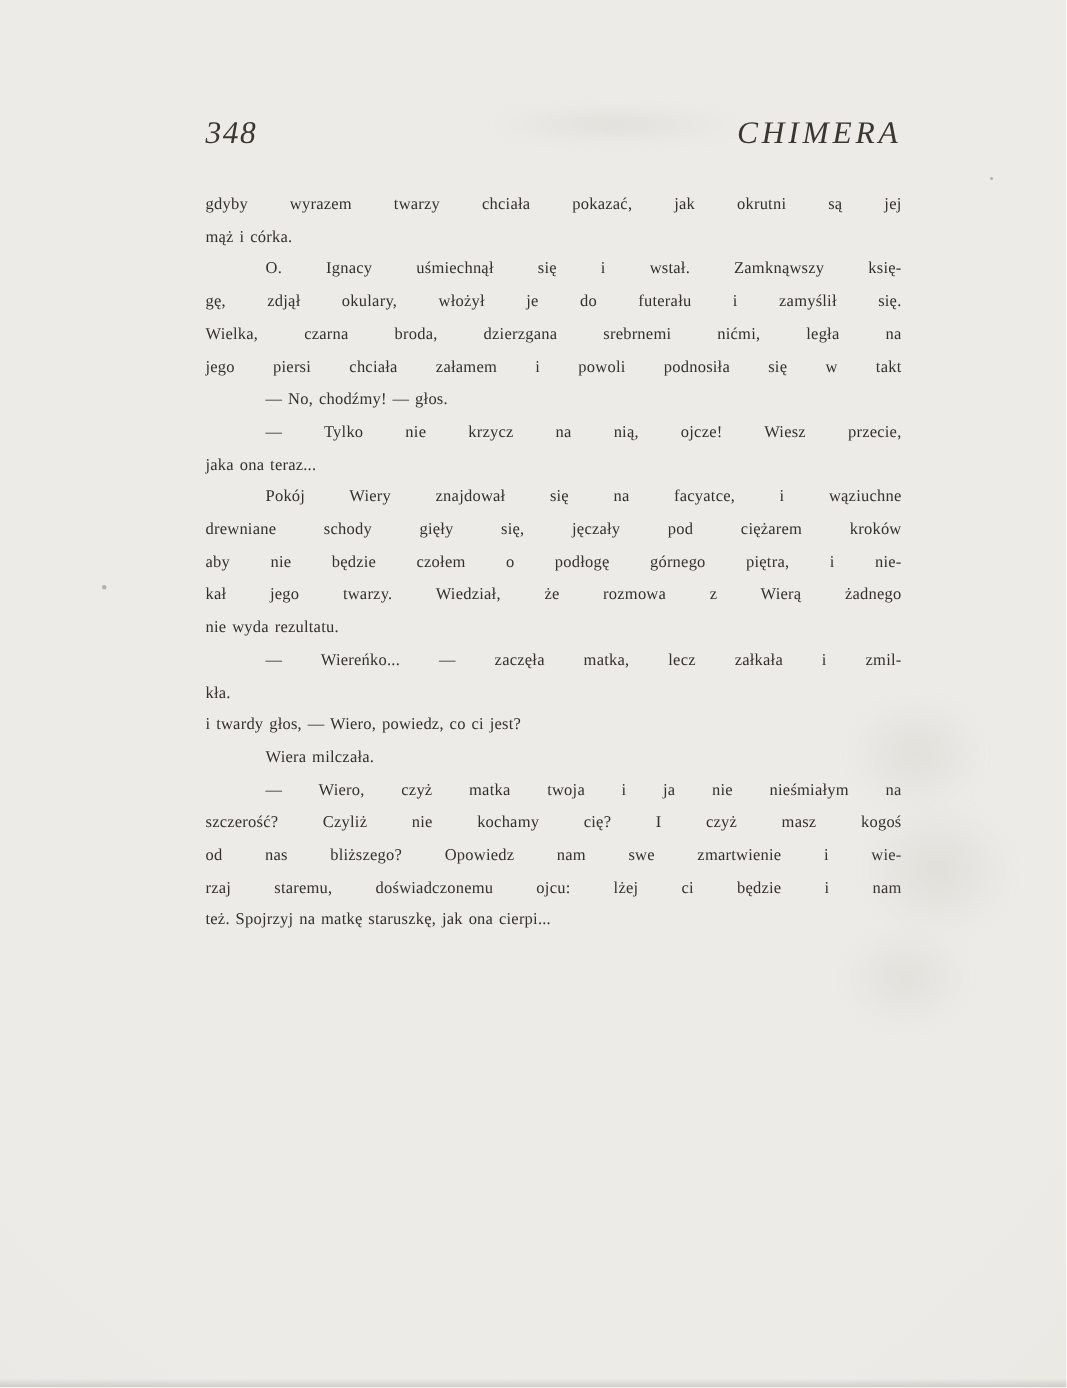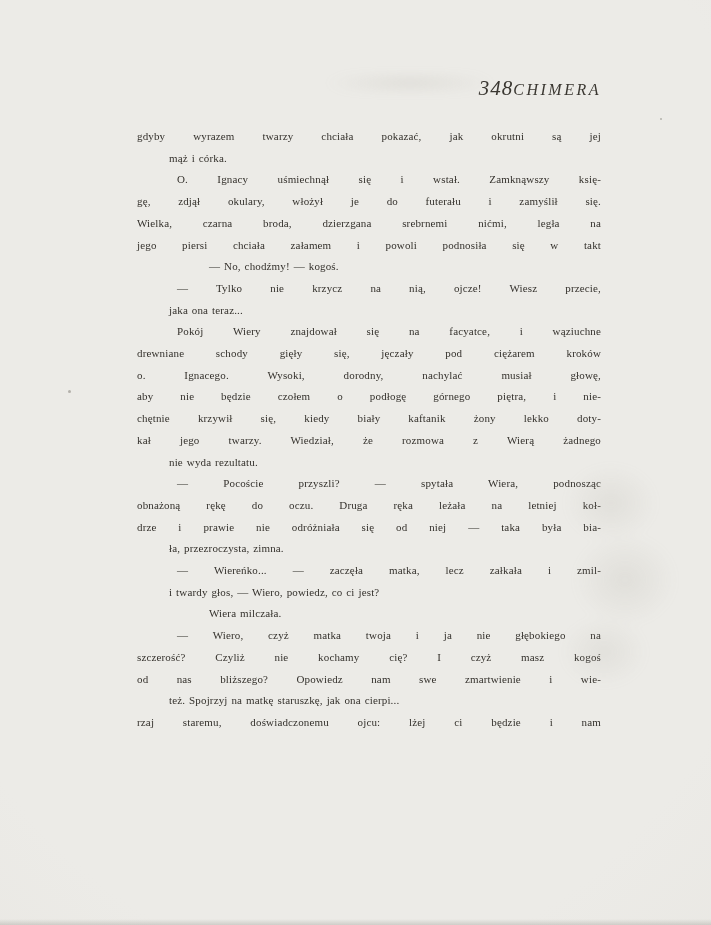--- a/index.html
+++ b/index.html
@@ -28,53 +28,53 @@
     position: absolute;
     left: 0; right: 0; bottom: 0;
     height: 6px;
     background: linear-gradient(to bottom, rgba(120,116,108,0), rgba(120,116,108,0.25));
     pointer-events: none;
   }
 
   
   .running-head {
     display: flex;
-    justify-content: flex-end;
+    justify-content: space-between;
     align-items: baseline;
     height: 26px;
     margin-bottom: 24px;
   }
   .folio {
     font-style: italic;
     font-size: 21px;
     letter-spacing: 1px;
     color: #3a3731;
   }
   .journal-title {
     font-style: italic;
-    font-size: 16px;
+    font-size: 21px;
     letter-spacing: 2.5px;
     color: #3a3731;
   }
 
   
   .text-block {
     width: 464px;
     font-size: 11px;
     line-height: 21.7px;
     letter-spacing: 0.15px;
     word-spacing: 1px;
   }
   .para { margin: 0; }
   .line {
     text-align: justify;
     text-align-last: justify;
     white-space: normal;
   }
-  .line.para-end { text-align-last: left; margin-left: 32px; }
+  .line.para-end { text-align-last: left; }
   .line.first    { text-indent: 40px; }
 
   
   .ghost {
     position: absolute;
     pointer-events: none;
     filter: blur(5px);
     opacity: 0.55;
   }
   .ghost-header {
@@ -121,52 +121,45 @@
         <div class="line">gdyby wyrazem twarzy chciała pokazać, jak okrutni są jej</div>
         <div class="line para-end">mąż i córka.</div>
       </div>
       <div class="para">
         <div class="line first">O. Ignacy uśmiechnął się i wstał. Zamknąwszy księ-</div>
         <div class="line">gę, zdjął okulary, włożył je do futerału i zamyślił się.</div>
         <div class="line">Wielka, czarna broda, dzierzgana srebrnemi nićmi, legła na</div>
         <div class="line">jego piersi chciała załamem i powoli podnosiła się w takt</div>
       </div>
       <div class="para">
-        <div class="line para-end first">— No, chodźmy! — kogoś.</div>
+        <div class="line para-end first">— No, chodźmy! — głos.</div>
       </div>
       <div class="para">
         <div class="line first">— Tylko nie krzycz na nią, ojcze! Wiesz przecie,</div>
         <div class="line para-end">jaka ona teraz...</div>
       </div>
       <div class="para">
         <div class="line first">Pokój Wiery znajdował się na facyatce, i wąziuchne</div>
         <div class="line">drewniane schody gięły się, jęczały pod ciężarem kroków</div>
-        <div class="line">o. Ignacego. Wysoki, dorodny, nachylać musiał głowę,</div>
         <div class="line">aby nie będzie czołem o podłogę górnego piętra, i nie-</div>
-        <div class="line">chętnie krzywił się, kiedy biały kaftanik żony lekko doty-</div>
         <div class="line">kał jego twarzy. Wiedział, że rozmowa z Wierą żadnego</div>
         <div class="line para-end">nie wyda rezultatu.</div>
       </div>
       <div class="para">
-        <div class="line first">— Pocoście przyszli? — spytała Wiera, podnosząc</div>
-        <div class="line">obnażoną rękę do oczu. Druga ręka leżała na letniej koł-</div>
-        <div class="line">drze i prawie nie odróżniała się od niej — taka była bia-</div>
-        <div class="line para-end">ła, przezroczysta, zimna.</div>
-      </div>
-      <div class="para">
         <div class="line first">— Wiereńko... — zaczęła matka, lecz załkała i zmil-</div>
+        <div class="line para-end">kła.</div>
       </div>
       <div class="para">
         <div class="line para-end">i twardy głos, — Wiero, powiedz, co ci jest?</div>
       </div>
       <div class="para">
         <div class="line para-end first">Wiera milczała.</div>
       </div>
       <div class="para">
-        <div class="line first">— Wiero, czyż matka twoja i ja nie głębokiego na</div>
+        <div class="line first">— Wiero, czyż matka twoja i ja nie nieśmiałym na</div>
         <div class="line">szczerość? Czyliż nie kochamy cię? I czyż masz kogoś</div>
         <div class="line">od nas bliższego? Opowiedz nam swe zmartwienie i wie-</div>
+        <div class="line">rzaj staremu, doświadczonemu ojcu: lżej ci będzie i nam</div>
         <div class="line para-end">też. Spojrzyj na matkę staruszkę, jak ona cierpi...</div>
-        <div class="line">rzaj staremu, doświadczonemu ojcu: lżej ci będzie i nam</div>
       </div>
     </div>
 
 </div>
 
 </body></html>

